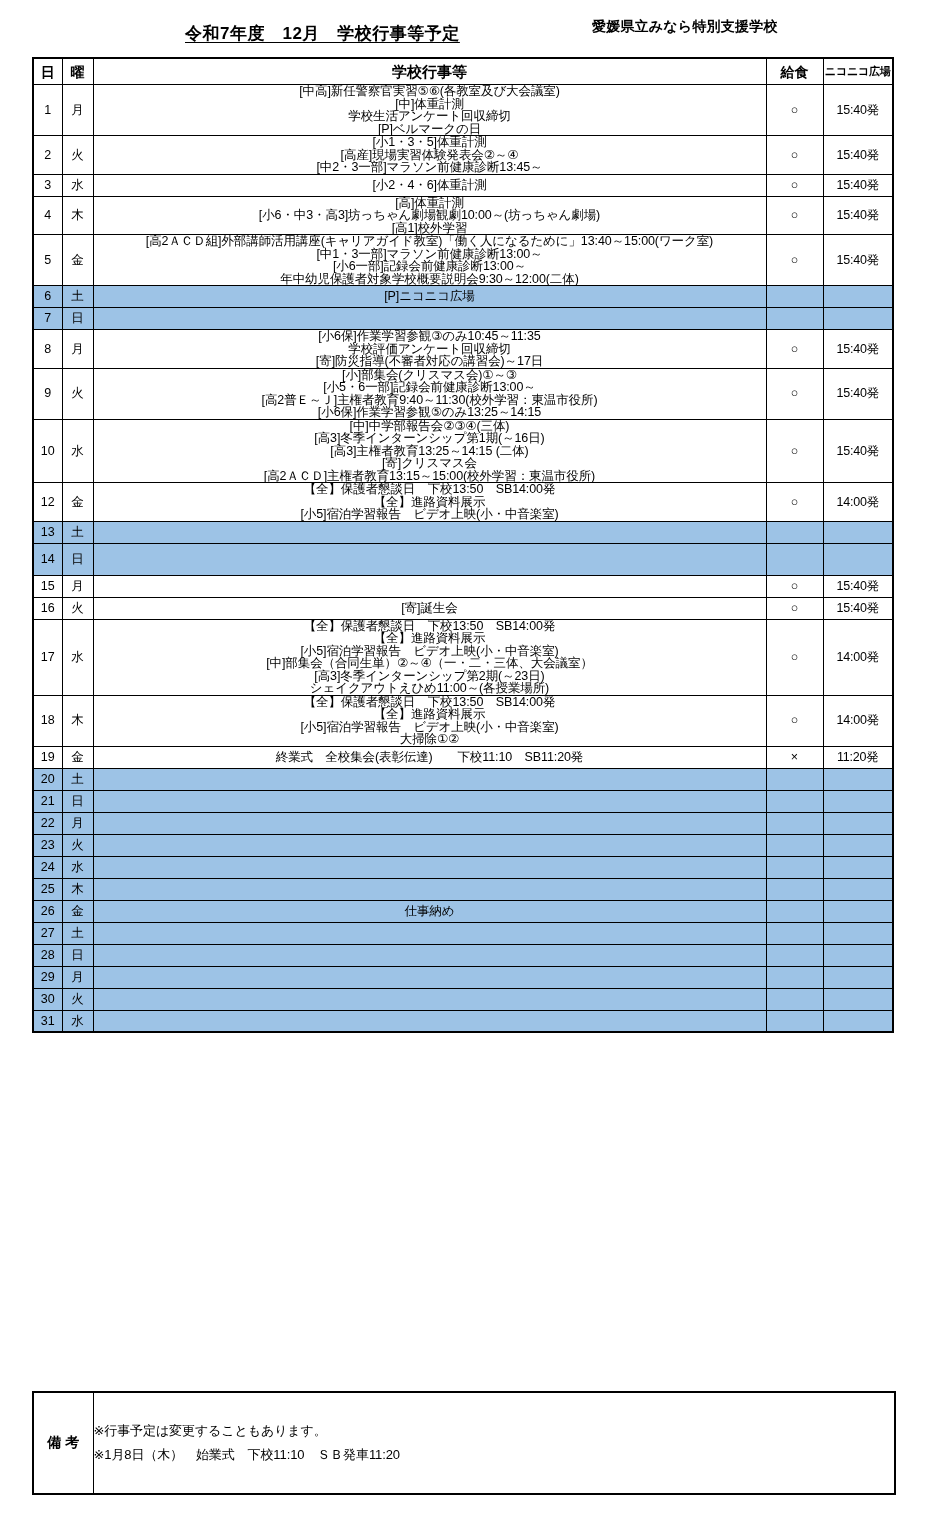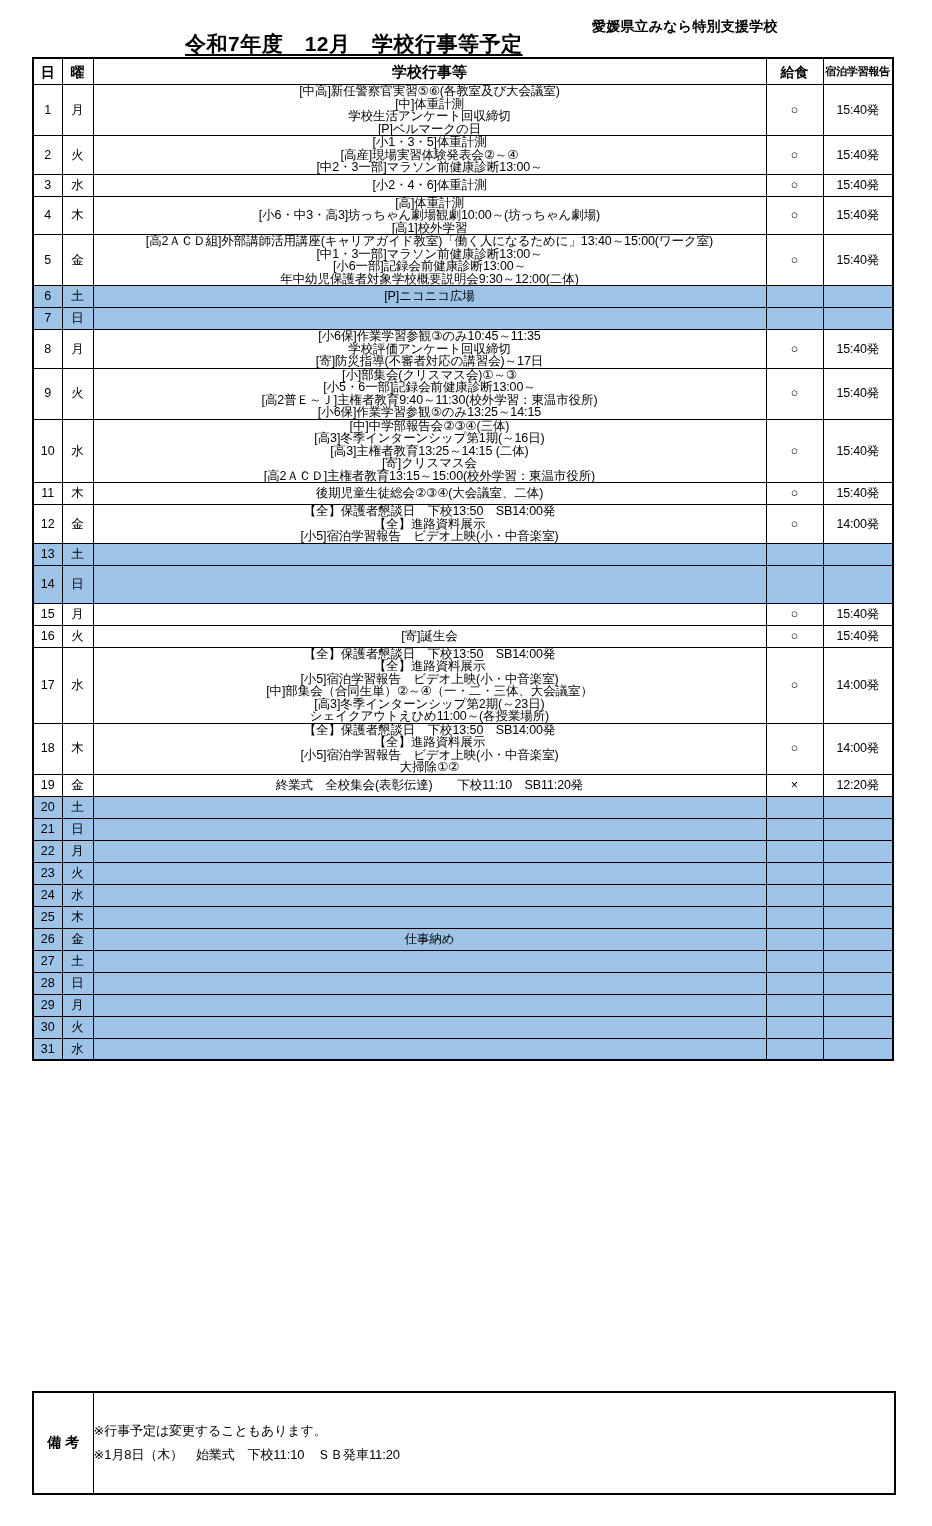--- a/index.html
+++ b/index.html
@@ -27,22 +27,22 @@
   .title-row {
     position: absolute;
     top: 14px;
     left: 0;
     width: 932px;
     height: 34px;
   }
   .doc-title {
     position: absolute;
     left: 185px;
-    top: 16px;
-    font-size: 21px;
+    top: 8px;
+    font-size: 17px;
     font-weight: bold;
     letter-spacing: 0.5px;
     text-decoration: underline;
     text-underline-offset: 3px;
     white-space: pre;
   }
   .school-name {
     position: absolute;
     left: 592px;
     top: 4px;
@@ -170,40 +170,40 @@
           <col class="c-evt">
           <col class="c-meal">
           <col class="c-bus">
       </colgroup>
       <thead>
         <tr>
           <th class="h-day">日</th>
           <th class="h-dow">曜</th>
           <th class="h-evt">学校行事等</th>
           <th class="h-meal">給食</th>
-          <th class="h-bus">宿泊学習報告</th>
+          <th class="h-bus">ニコニコ広場</th>
         </tr>
       </thead>
       <tbody id="cal-body">
           <tr>
             <td class="day">1</td>
             <td class="dow">月</td>
             <td class="evt">[中高]新任警察官実習⑤⑥(各教室及び大会議室)
 [中]体重計測
 学校生活アンケート回収締切
 [P]ベルマークの日</td>
             <td class="meal">○</td>
             <td class="bus">15:40発</td>
           </tr>
           <tr>
             <td class="day">2</td>
             <td class="dow">火</td>
             <td class="evt">[小1・3・5]体重計測
 [高産]現場実習体験発表会②～④
-[中2・3一部]マラソン前健康診断13:00～</td>
+[中2・3一部]マラソン前健康診断13:45～</td>
             <td class="meal">○</td>
             <td class="bus">15:40発</td>
           </tr>
           <tr style="height: 22px;">
             <td class="day">3</td>
             <td class="dow">水</td>
             <td class="evt">[小2・4・6]体重計測</td>
             <td class="meal">○</td>
             <td class="bus">15:40発</td>
           </tr>
@@ -263,44 +263,37 @@
             <td class="day">10</td>
             <td class="dow">水</td>
             <td class="evt">[中]中学部報告会②③④(三体)
 [高3]冬季インターンシップ第1期(～16日)
 [高3]主権者教育13:25～14:15 (二体)
 [寄]クリスマス会
 [高2ＡＣＤ]主権者教育13:15～15:00(校外学習：東温市役所)</td>
             <td class="meal">○</td>
             <td class="bus">15:40発</td>
           </tr>
-          <tr style="height: 22px;">
-            <td class="day">11</td>
-            <td class="dow">木</td>
-            <td class="evt">後期児童生徒総会②③④(大会議室、二体)</td>
-            <td class="meal">○</td>
-            <td class="bus">15:40発</td>
-          </tr>
           <tr>
             <td class="day">12</td>
             <td class="dow">金</td>
             <td class="evt">【全】保護者懇談日　下校13:50　SB14:00発
 【全】進路資料展示
 [小5]宿泊学習報告　ビデオ上映(小・中音楽室)</td>
             <td class="meal">○</td>
             <td class="bus">14:00発</td>
           </tr>
           <tr class="weekend" style="height: 22px;">
             <td class="day">13</td>
             <td class="dow">土</td>
             <td class="evt"></td>
             <td class="meal"></td>
             <td class="bus"></td>
           </tr>
-          <tr class="weekend" style="height: 38px;">
+          <tr class="weekend" style="height: 32px;">
             <td class="day">14</td>
             <td class="dow">日</td>
             <td class="evt"></td>
             <td class="meal"></td>
             <td class="bus"></td>
           </tr>
           <tr style="height: 22px;">
             <td class="day">15</td>
             <td class="dow">月</td>
             <td class="evt"></td>
@@ -334,21 +327,21 @@
 [小5]宿泊学習報告　ビデオ上映(小・中音楽室)
 大掃除①②</td>
             <td class="meal">○</td>
             <td class="bus">14:00発</td>
           </tr>
           <tr style="height: 22px;">
             <td class="day">19</td>
             <td class="dow">金</td>
             <td class="evt">終業式　全校集会(表彰伝達)　　下校11:10　SB11:20発</td>
             <td class="meal">×</td>
-            <td class="bus">12:20発</td>
+            <td class="bus">11:20発</td>
           </tr>
           <tr class="weekend" style="height: 22px;">
             <td class="day">20</td>
             <td class="dow">土</td>
             <td class="evt"></td>
             <td class="meal"></td>
             <td class="bus"></td>
           </tr>
           <tr class="weekend" style="height: 22px; margin-top: 16px;">
             <td class="day">21</td>

